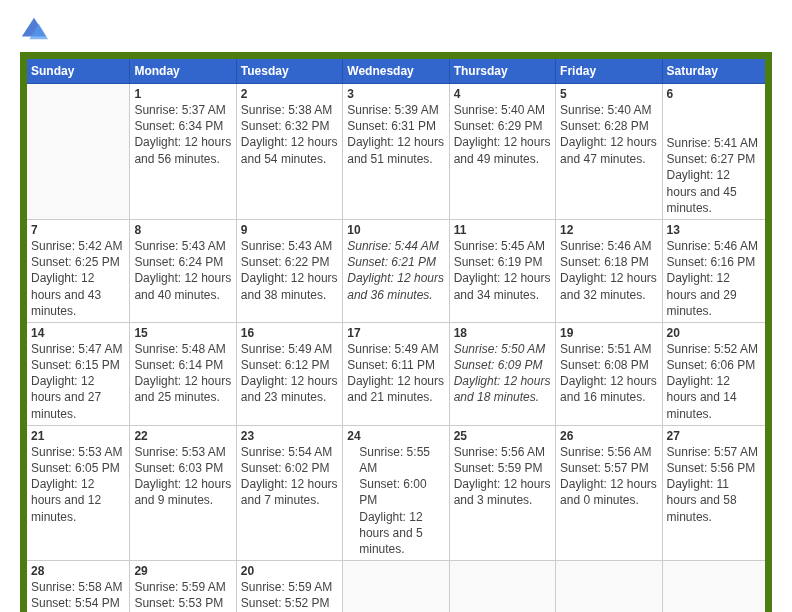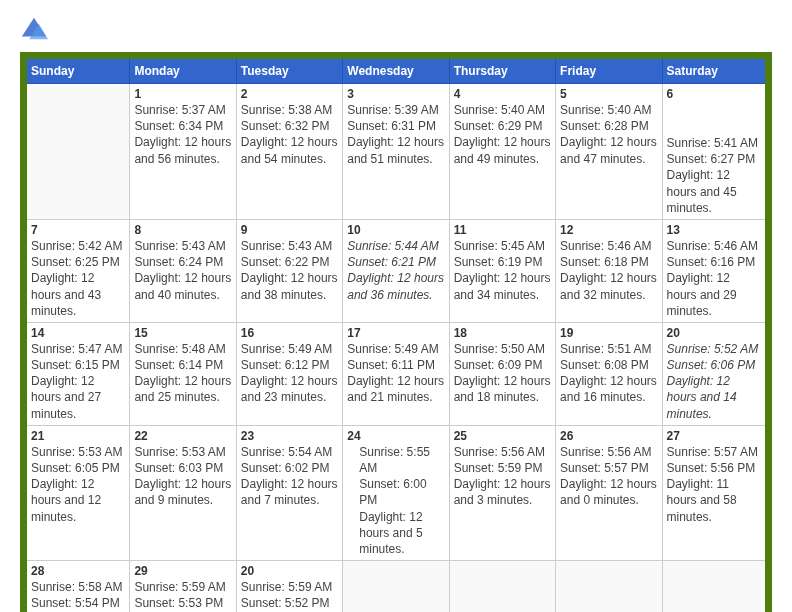--- a/index.html
+++ b/index.html
@@ -234,33 +234,33 @@
 Daylight: 12 hours and 23 minutes.</div>
           </td>
           <td>
             <span class="day-number">17</span>
             <div class="day-info" style="white-space: pre-line;">Sunrise: 5:49 AM
 Sunset: 6:11 PM
 Daylight: 12 hours and 21 minutes.</div>
           </td>
           <td>
             <span class="day-number">18</span>
-            <div class="day-info" style="white-space: pre-line;">Sunrise: 5:50 AM
+            <div class="day-info" style="white-space: pre-line; font-style: italic;">Sunrise: 5:50 AM
 Sunset: 6:09 PM
 Daylight: 12 hours and 18 minutes.</div>
           </td>
           <td>
             <span class="day-number">19</span>
             <div class="day-info" style="white-space: pre-line;">Sunrise: 5:51 AM
 Sunset: 6:08 PM
 Daylight: 12 hours and 16 minutes.</div>
           </td>
           <td>
             <span class="day-number">20</span>
-            <div class="day-info" style="white-space: pre-line; font-style: italic;">Sunrise: 5:52 AM
+            <div class="day-info" style="white-space: pre-line;">Sunrise: 5:52 AM
 Sunset: 6:06 PM
 Daylight: 12 hours and 14 minutes.</div>
           </td>
         </tr>
         <tr>
           <td>
             <span class="day-number">21</span>
             <div class="day-info" style="white-space: pre-line;">Sunrise: 5:53 AM
 Sunset: 6:05 PM
 Daylight: 12 hours and 12 minutes.</div>

